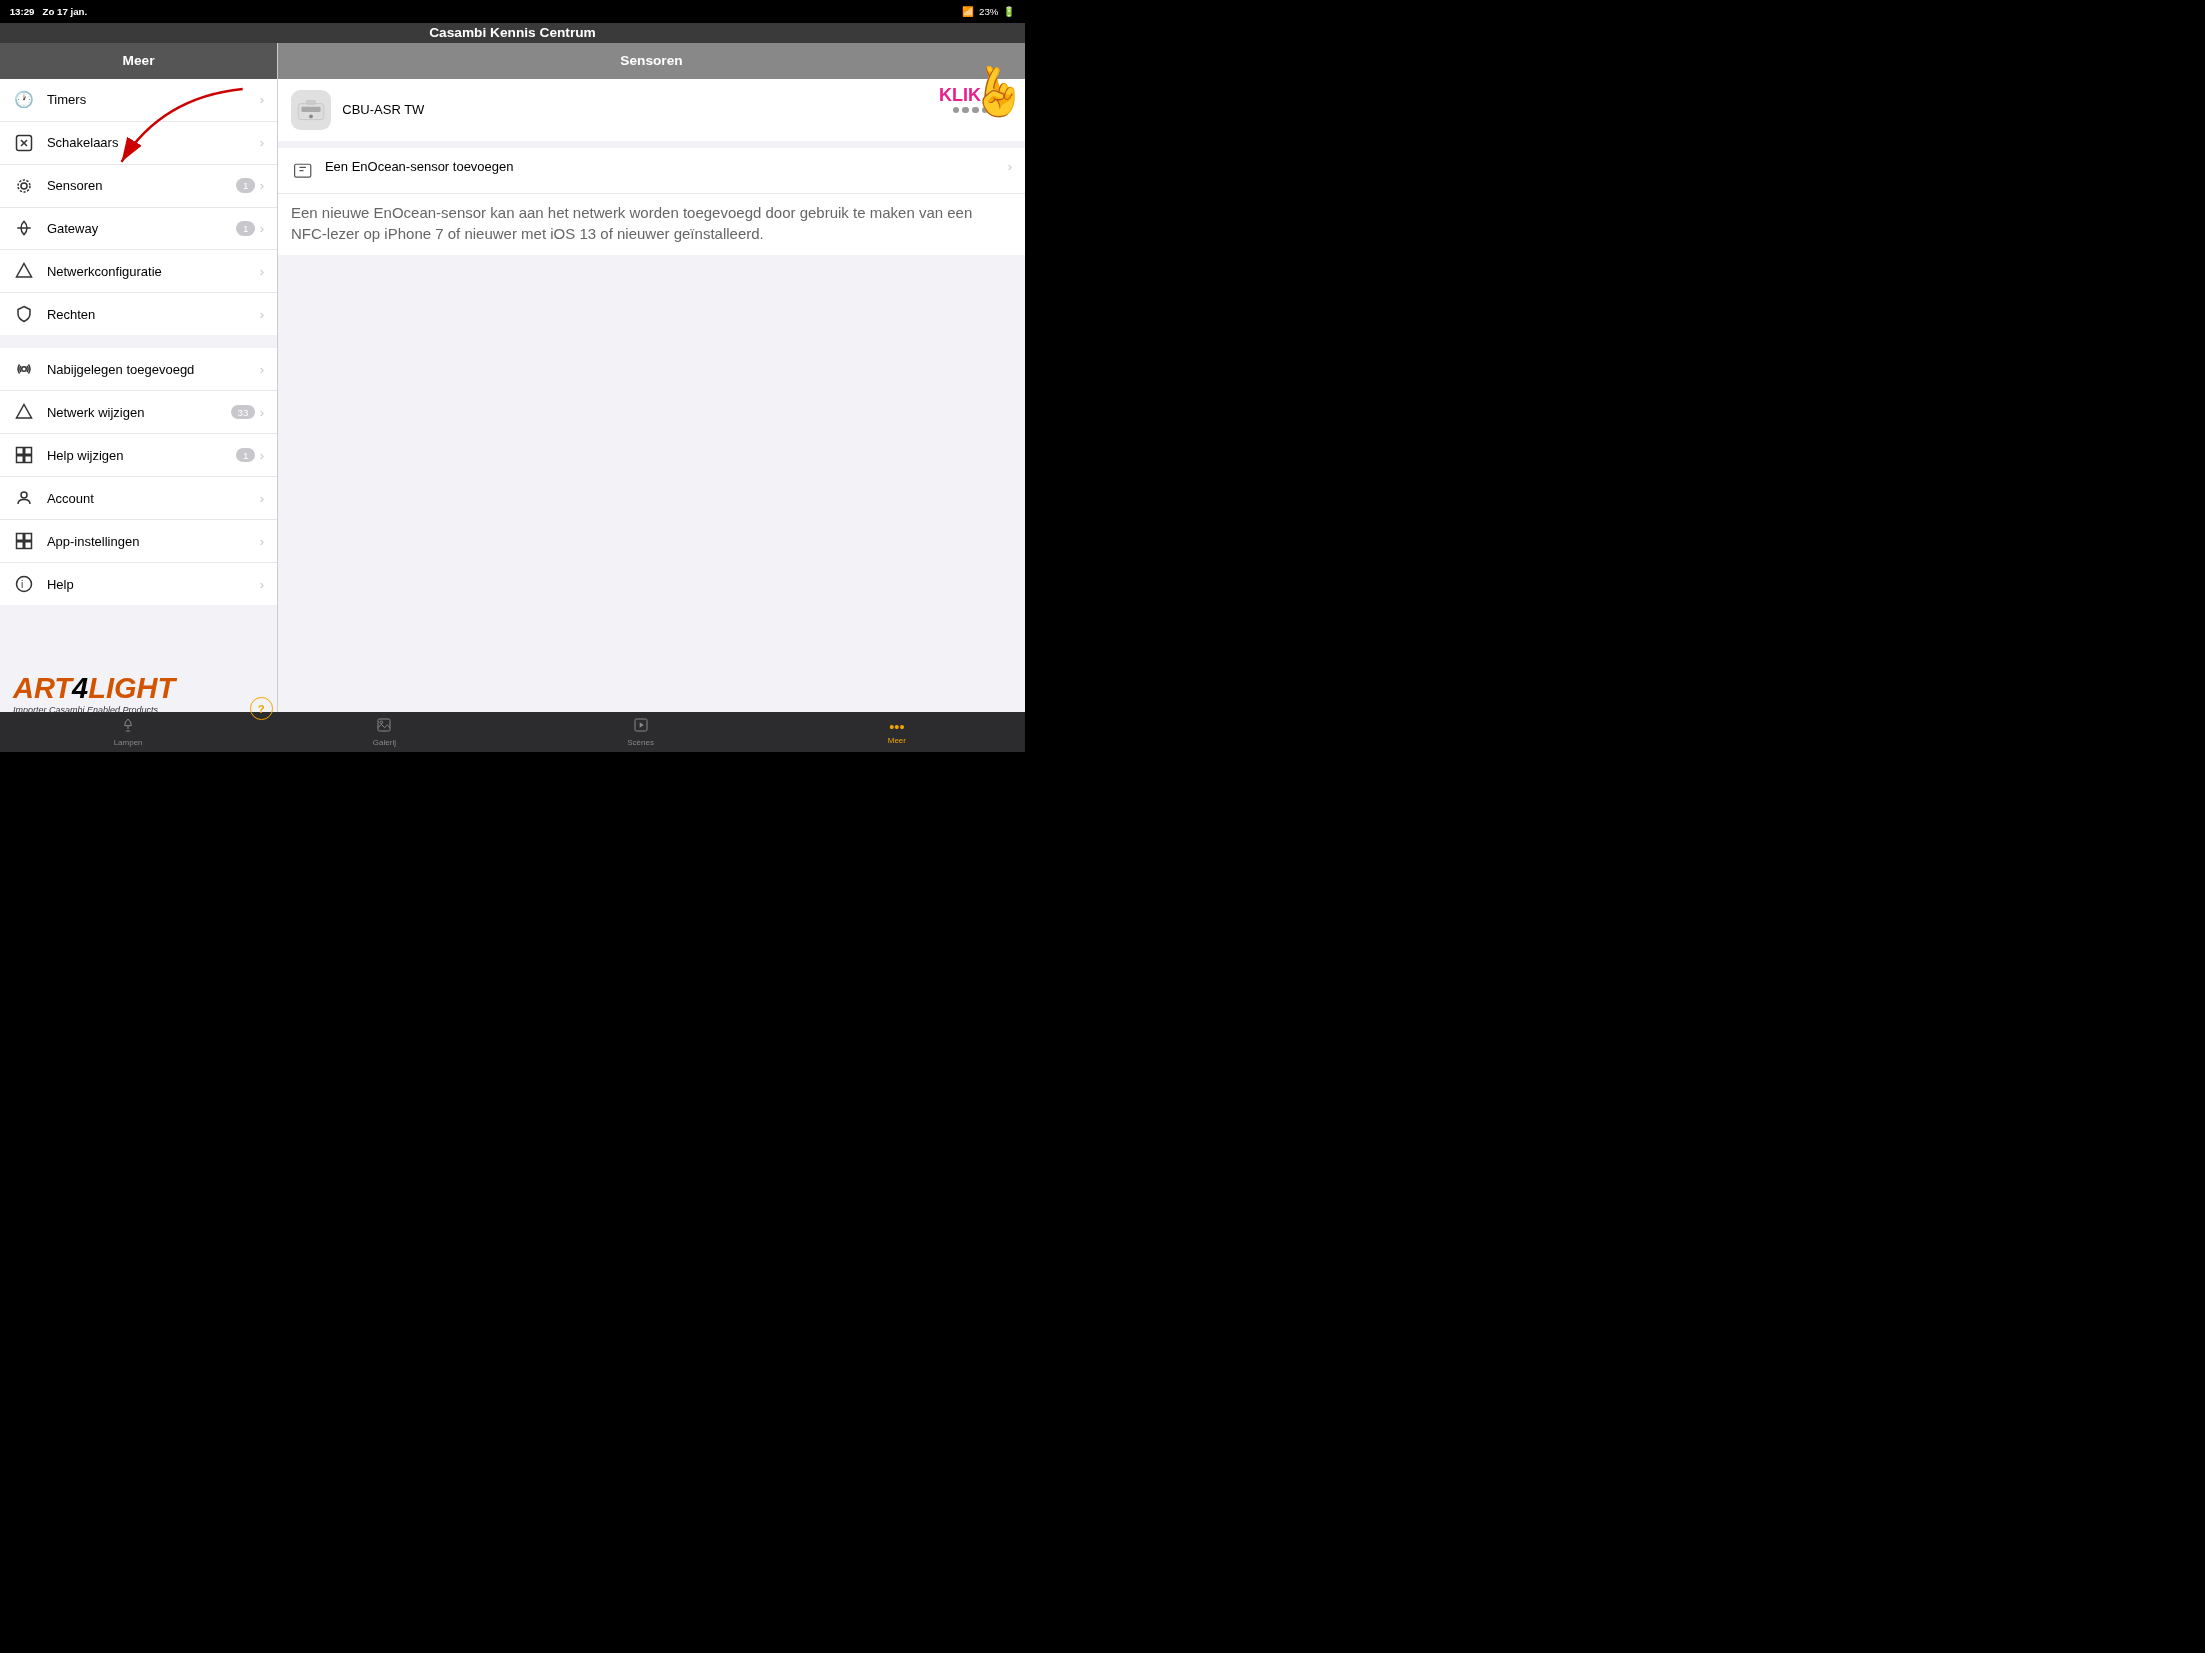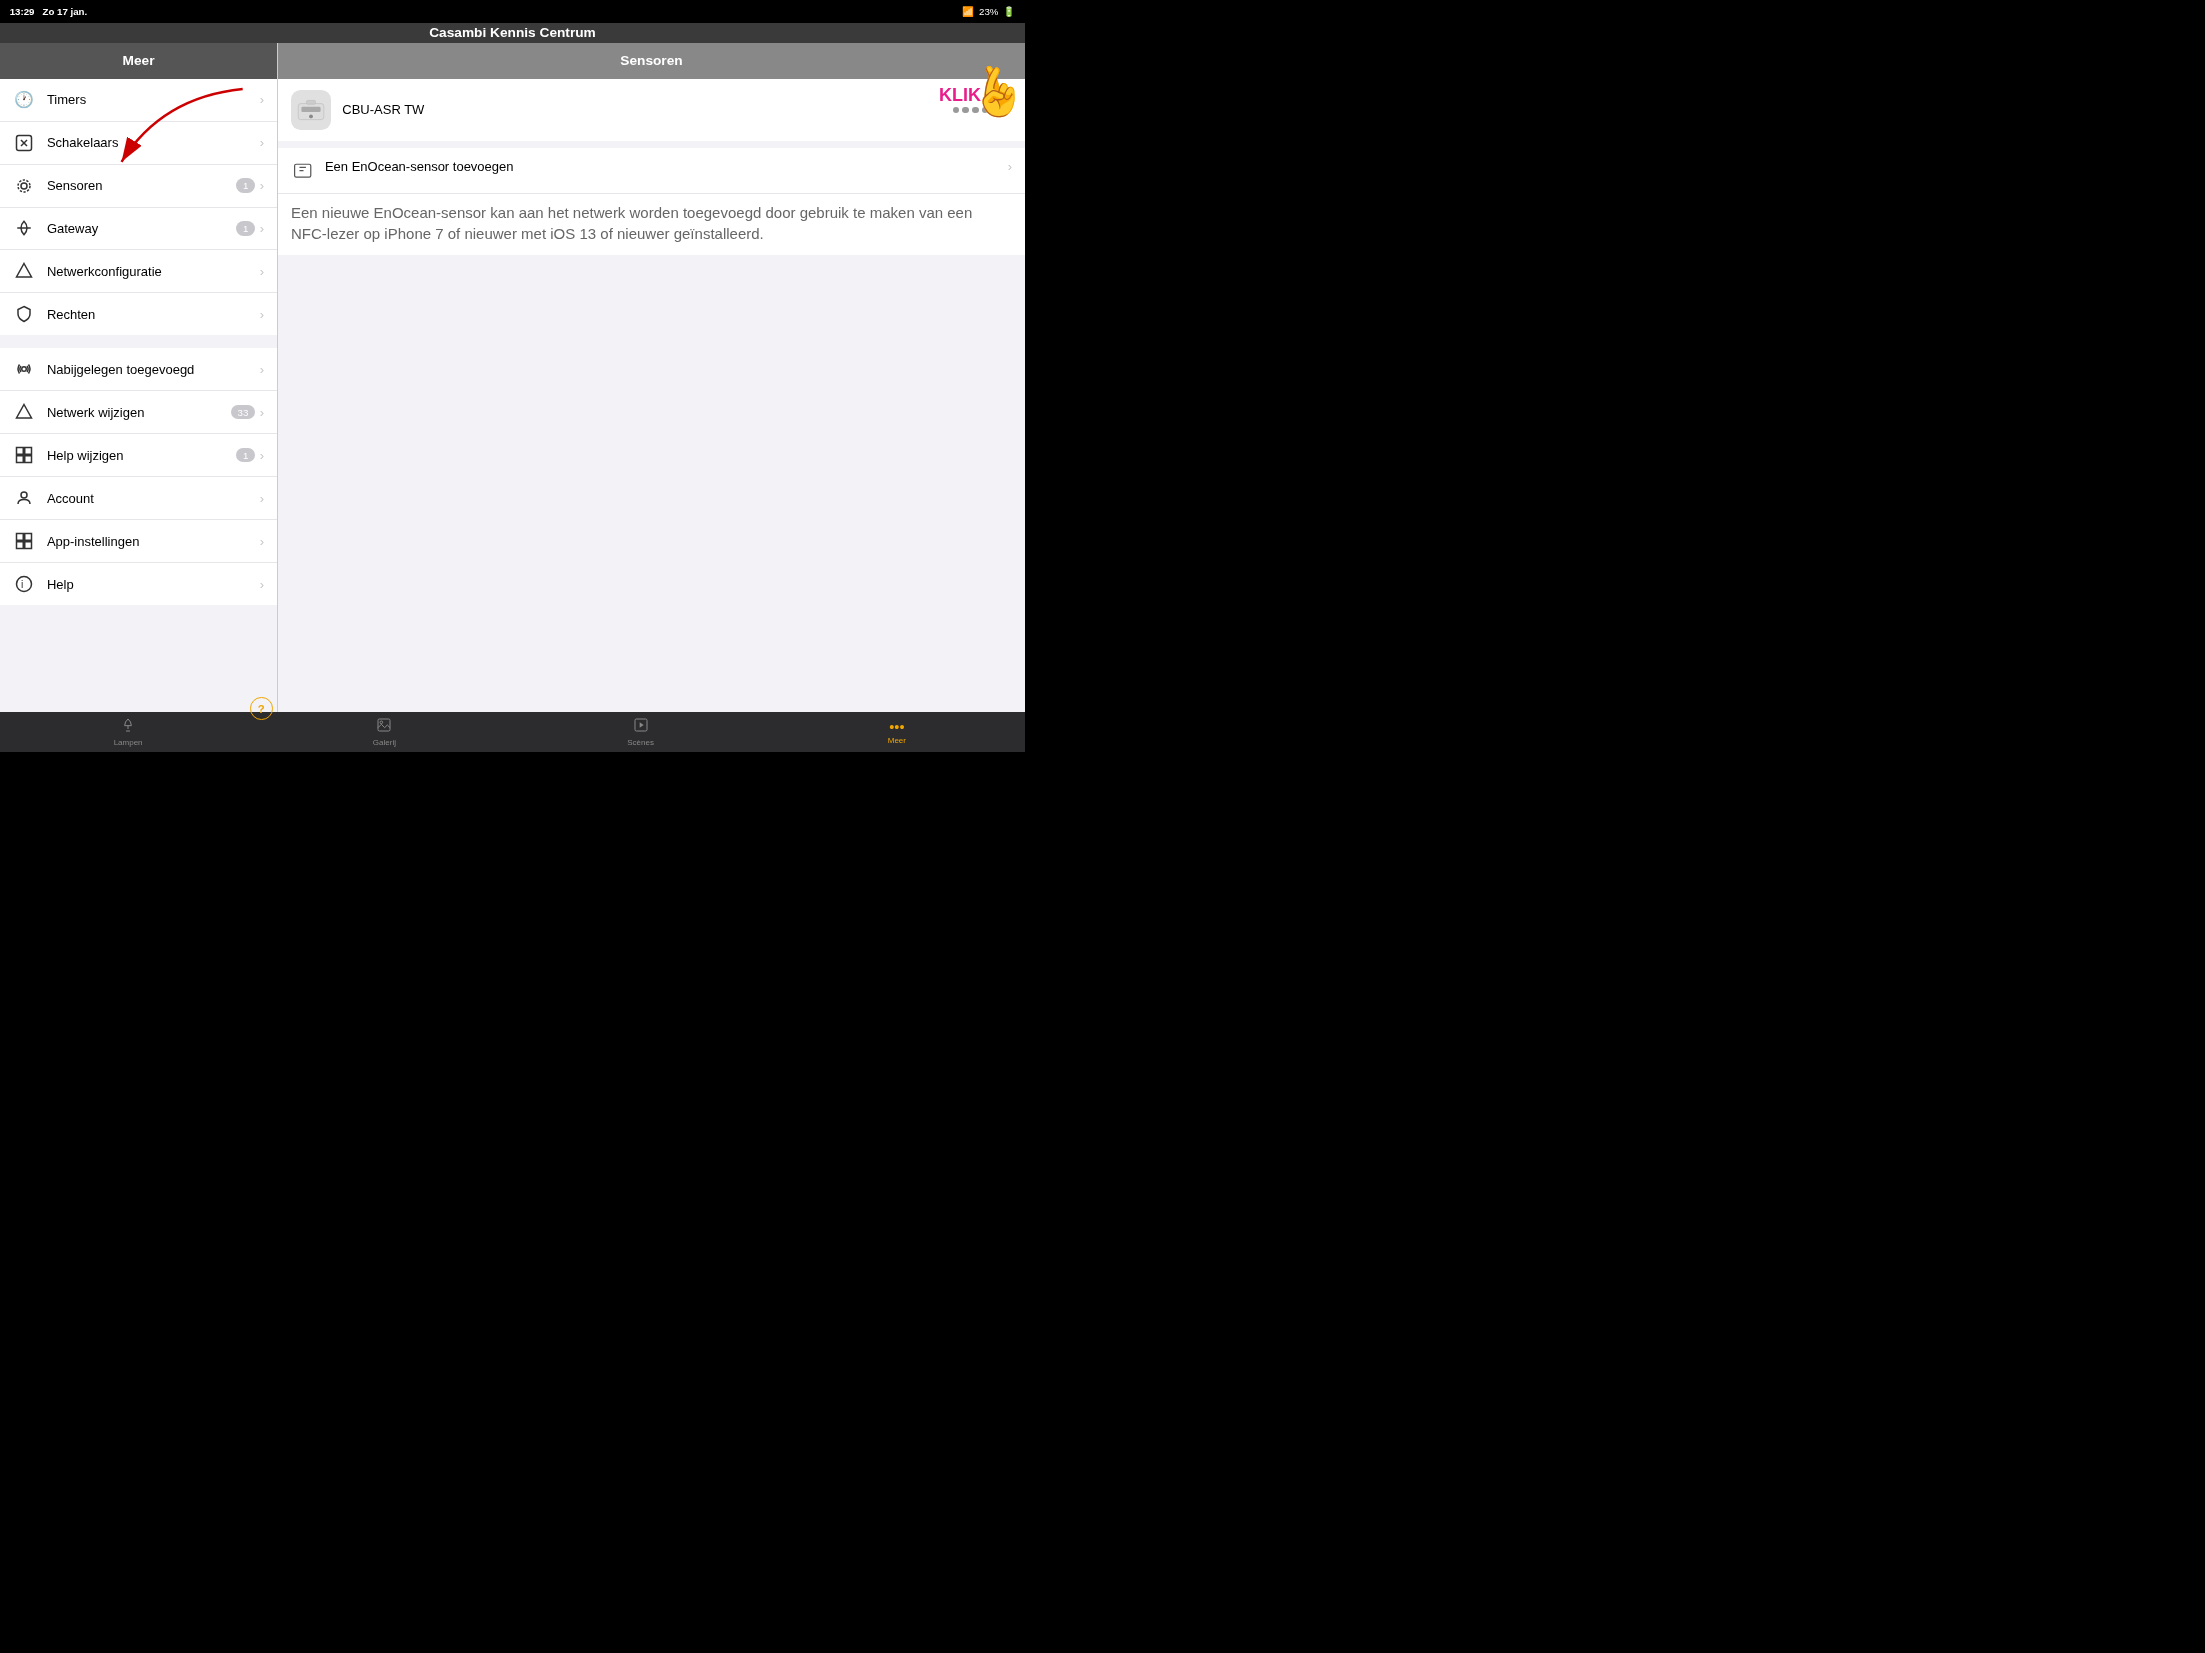--- a/index.html
+++ b/index.html
@@ -472,20 +472,26 @@
           </div>
           <span class="item-label">Help</span>
           <span class="item-chevron">›</span>
         </div>
 
       </div>
 
       <div style="height: 65px;"></div>
     </div>
 
+    <div class="logo-watermark">
+      <div class="logo-art4light">
+        <span style="color:#d35400; font-style:italic;">ART</span><span style="color:#000; font-style:italic;">4</span><span style="color:#d35400; font-style:italic;">LIGHT</span>
+      </div>
+      <div class="logo-sub">Importer Casambi Enabled Products</div>
+    </div>
 
     <div class="help-circle">?</div>
   </div>
 
   <div class="right-content">
     <div class="right-header">
       <span>Sensoren</span>
     </div>
     <div class="right-body">
 

